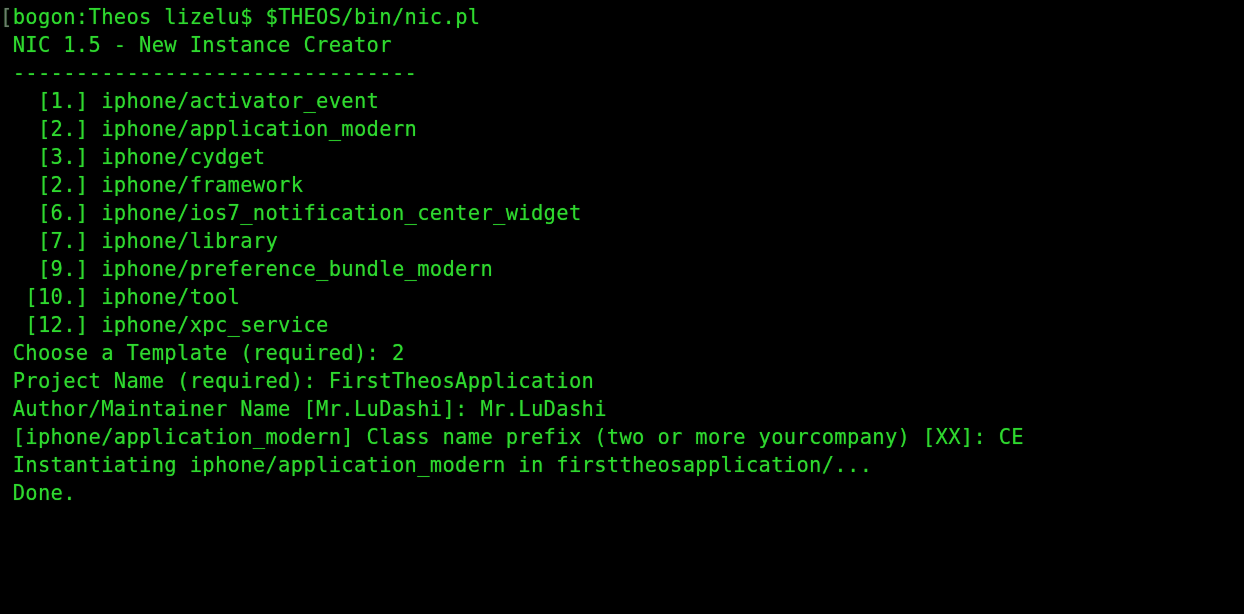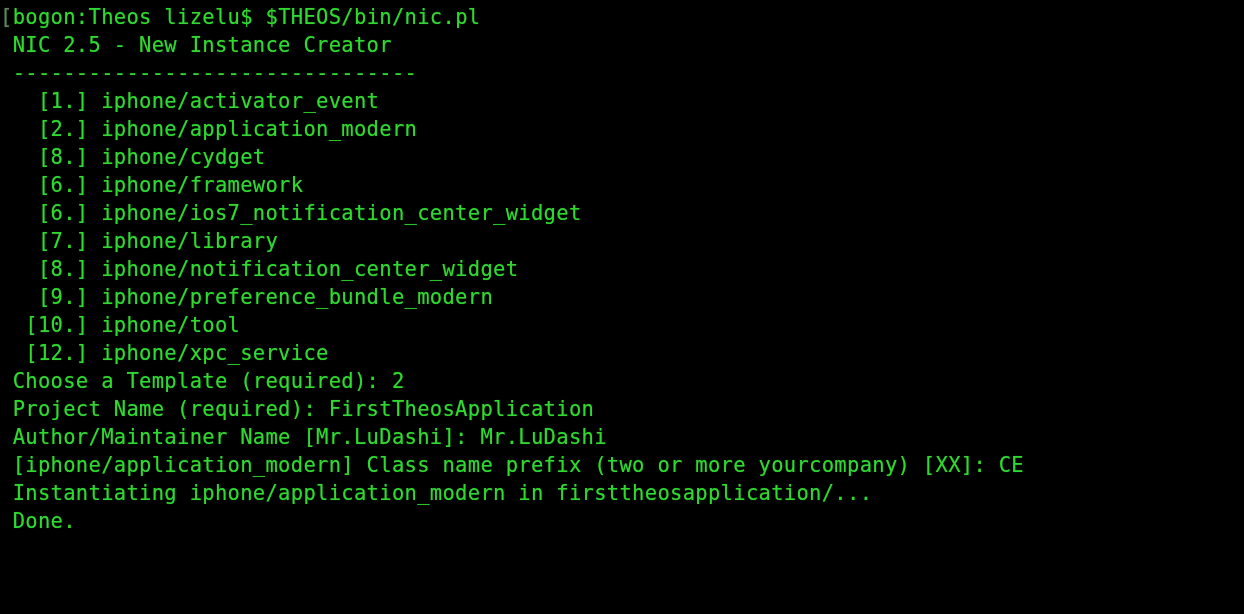--- a/index.html
+++ b/index.html
@@ -42,31 +42,30 @@
     color: #6e7a6e;
   }
 </style>
 </head>
 <body>
 
 <div id="terminal">
 
   <div class="line"><span class="prompt-bracket">[</span><span>bogon:Theos lizelu$ $THEOS/bin/nic.pl</span></div>
 
-  <div class="line"> NIC 2.5 - New Instance Creator</div>
+  <div class="line"> NIC 1.5 - New Instance Creator</div>
 
   <div class="line"> --------------------------------</div>
 
   <div class="line">   [1.] iphone/activator_event</div>
   <div class="line">   [2.] iphone/application_modern</div>
-  <div class="line">   [8.] iphone/cydget</div>
-  <div class="line">   [6.] iphone/framework</div>
+  <div class="line">   [3.] iphone/cydget</div>
+  <div class="line">   [2.] iphone/framework</div>
   <div class="line">   [6.] iphone/ios7_notification_center_widget</div>
   <div class="line">   [7.] iphone/library</div>
-  <div class="line">   [8.] iphone/notification_center_widget</div>
   <div class="line">   [9.] iphone/preference_bundle_modern</div>
   <div class="line">  [10.] iphone/tool</div>
   <div class="line">  [12.] iphone/xpc_service</div>
 
   <div class="line"> Choose a Template (required): 2</div>
   <div class="line"> Project Name (required): FirstTheosApplication</div>
   <div class="line"> Author/Maintainer Name [Mr.LuDashi]: Mr.LuDashi</div>
   <div class="line"> [iphone/application_modern] Class name prefix (two or more yourcompany) [XX]: CE</div>
 
   <div class="line"> Instantiating iphone/application_modern in firsttheosapplication/...</div>

